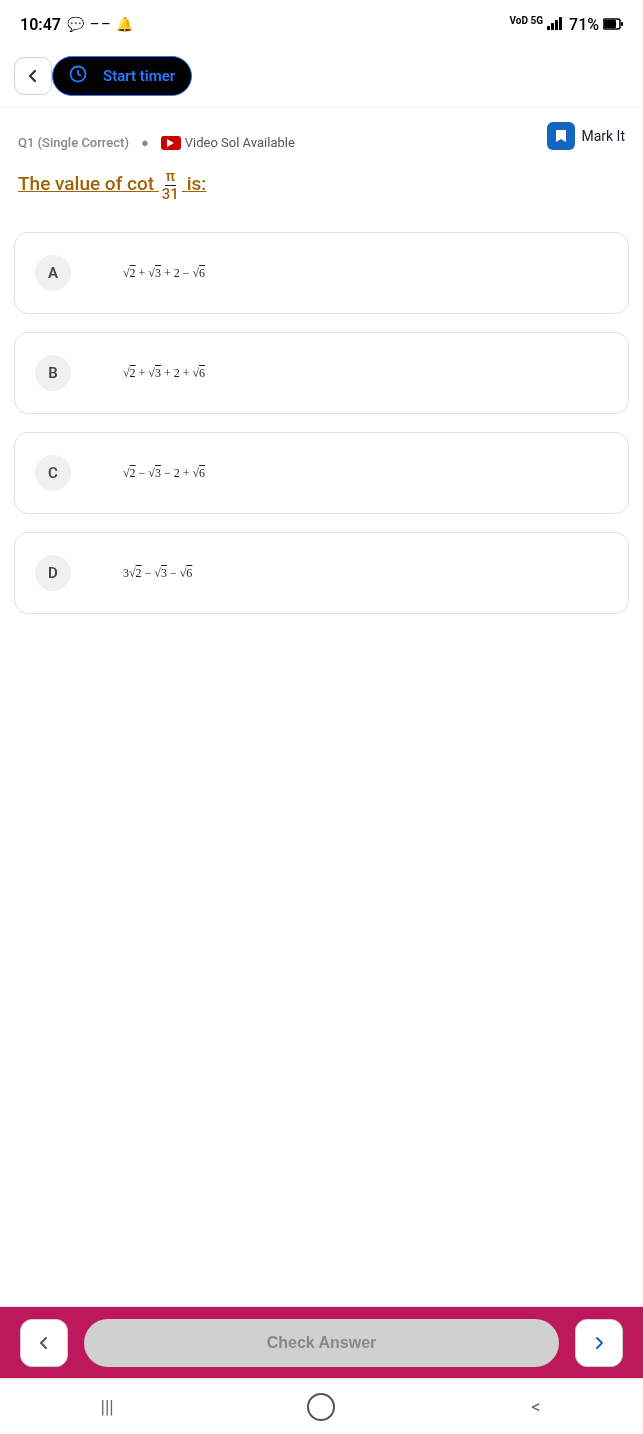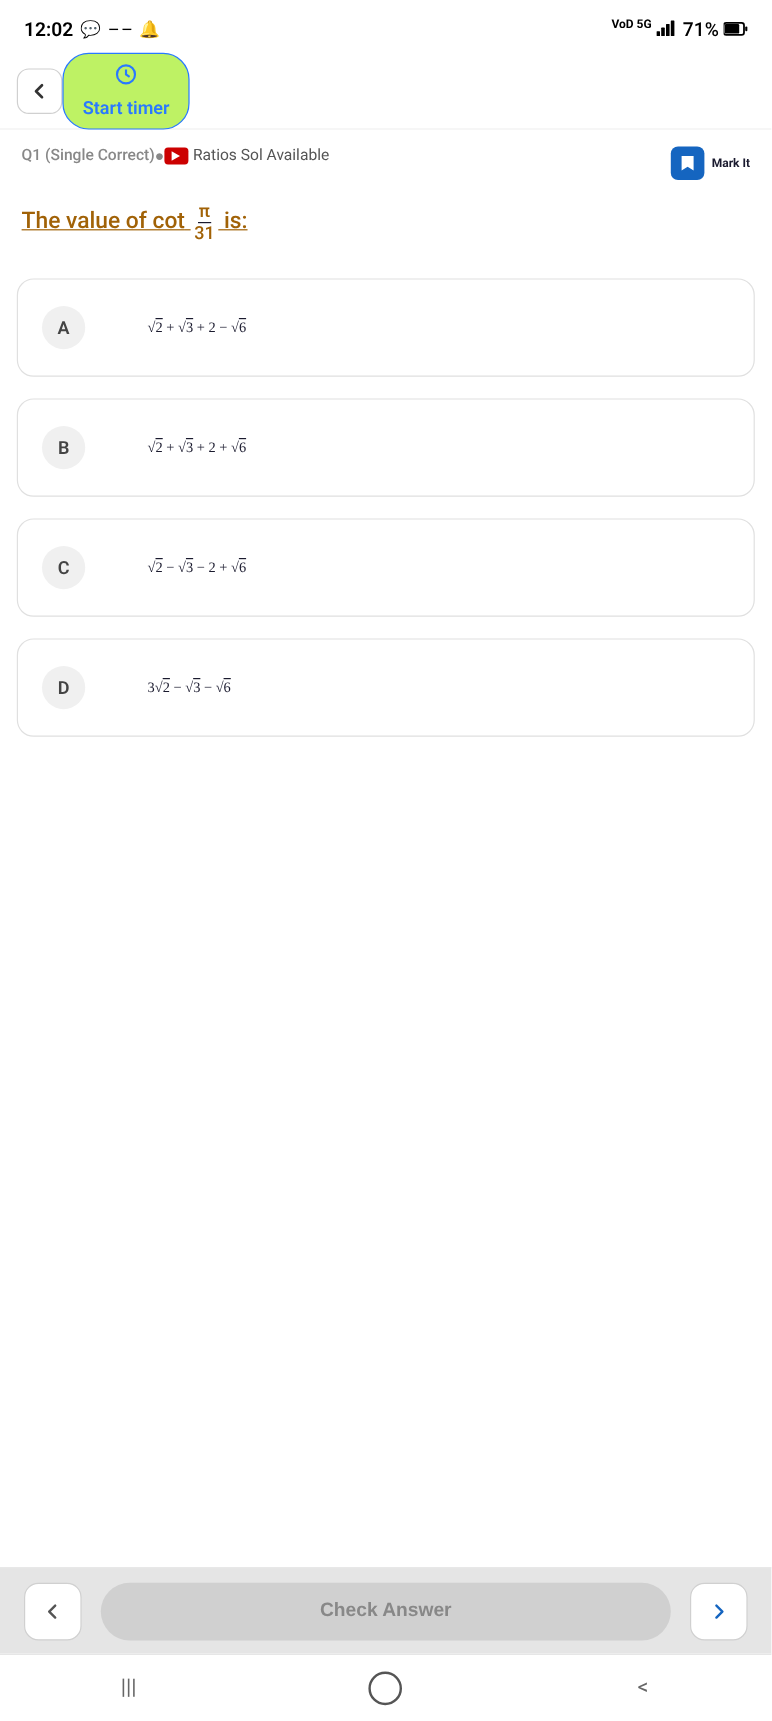--- a/index.html
+++ b/index.html
@@ -63,45 +63,44 @@
     .header-title {
       flex: 1;
       font-size: 16px;
       font-weight: 700;
       color: #1a1a2e;
       padding-left: 12px;
     }
     .start-timer-btn {
       display: flex;
       align-items: center;
-      gap: 6px;
+      gap: 16px;
       border: 1.5px solid #2979ff;
       border-radius: 22px;
       padding: 8px 16px;
       cursor: pointer;
-      background: #bef264;
+      background: #000000;
       white-space: nowrap;
-      flex-direction: column;
     }
     .start-timer-btn .timer-icon {
       color: #2979ff;
       font-size: 16px;
     }
     .start-timer-btn .timer-label {
       color: #2979ff;
       font-size: 15px;
       font-weight: 600;
     }
 
     
     .question-meta {
       display: flex;
-      align-items: flex-start;
+      align-items: flex-end;
       padding: 14px 18px 8px 18px;
-      gap: 0;
+      gap: 12px;
     }
     .q-type {
       font-size: 13px;
       color: #888;
       font-weight: 500;
     }
     .dot-sep { color: #888; font-size: 13px; }
     .video-sol {
       display: flex;
       align-items: center;
@@ -135,22 +134,22 @@
       width: 28px;
       height: 28px;
       background: #1565c0;
       border-radius: 6px;
       display: flex;
       align-items: center;
       justify-content: center;
     }
     .bookmark-icon svg { width: 16px; height: 16px; fill: #fff; }
     .mark-it-label {
-      font-size: 10px;
-      font-weight: 700;
+      font-size: 14px;
+      font-weight: 400;
       color: #1a1a2e;
     }
 
     
     .question-text {
       padding: 10px 18px 30px 18px;
       font-size: 19px;
       font-weight: 500;
       color: #a16207;
       line-height: 1.5;
@@ -210,21 +209,21 @@
     
     .spacer { flex: 1; }
 
     
     .bottom-bar {
       border-top: 1px solid #e8e8e8;
       padding: 14px 20px;
       display: flex;
       align-items: center;
       justify-content: space-between;
-      background: #e5e5e5;
+      background: #be185d;
       height: 72px;
     }
     .nav-btn {
       width: 48px;
       height: 48px;
       border: 1.5px solid #d0d0d0;
       border-radius: 12px;
       display: flex;
       align-items: center;
       justify-content: center;
@@ -265,21 +264,21 @@
       width: 28px; height: 28px; 
       border: 2px solid #555; 
       border-radius: 50%;
     }
   </style>
 </head>
 <body>
 
 <div class="status-bar">
   <div class="status-time">
-    <span>12:02</span>
+    <span>10:47</span>
     <span style="font-size:14px;">💬</span>
     <span style="font-size:11px;">— —</span>
     <span style="font-size:14px;">🔔</span>
   </div>
   <div class="status-icons">
     <span style="font-size:10px; font-weight:700;">VoD 5G</span>
     <span>
       <svg width="18" height="14" viewBox="0 0 18 14">
         <rect x="0" y="10" width="3" height="4" fill="#000" rx="0.5"></rect>
         <rect x="4" y="7" width="3" height="7" fill="#000" rx="0.5"></rect>
@@ -313,21 +312,21 @@
     </span>
     <span class="timer-label">Start timer</span>
   </div>
 </div>
 
 <div class="question-meta">
   <span class="q-type">Q1 (Single Correct)</span>
   <span class="dot-sep">●</span>
   <div class="video-sol">
     <div class="video-icon"></div>
-    <span>Ratios Sol Available</span>
+    <span>Video Sol Available</span>
   </div>
   <div class="mark-it-btn">
     <div class="bookmark-icon">
       <svg viewBox="0 0 16 16">
         <path d="M3 2h10v12l-5-3-5 3V2z"></path>
       </svg>
     </div>
     <span class="mark-it-label">Mark It</span>
   </div>
 </div>

